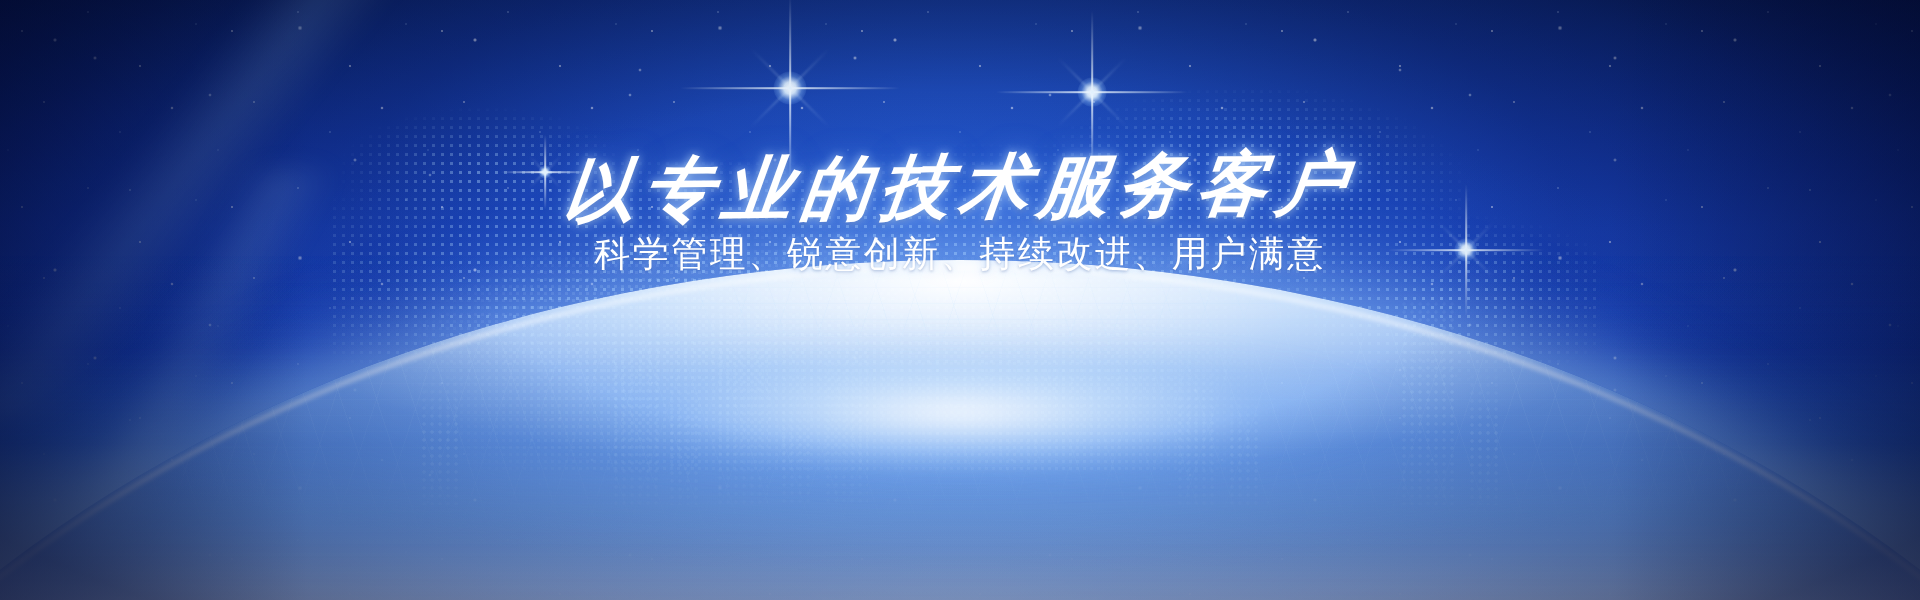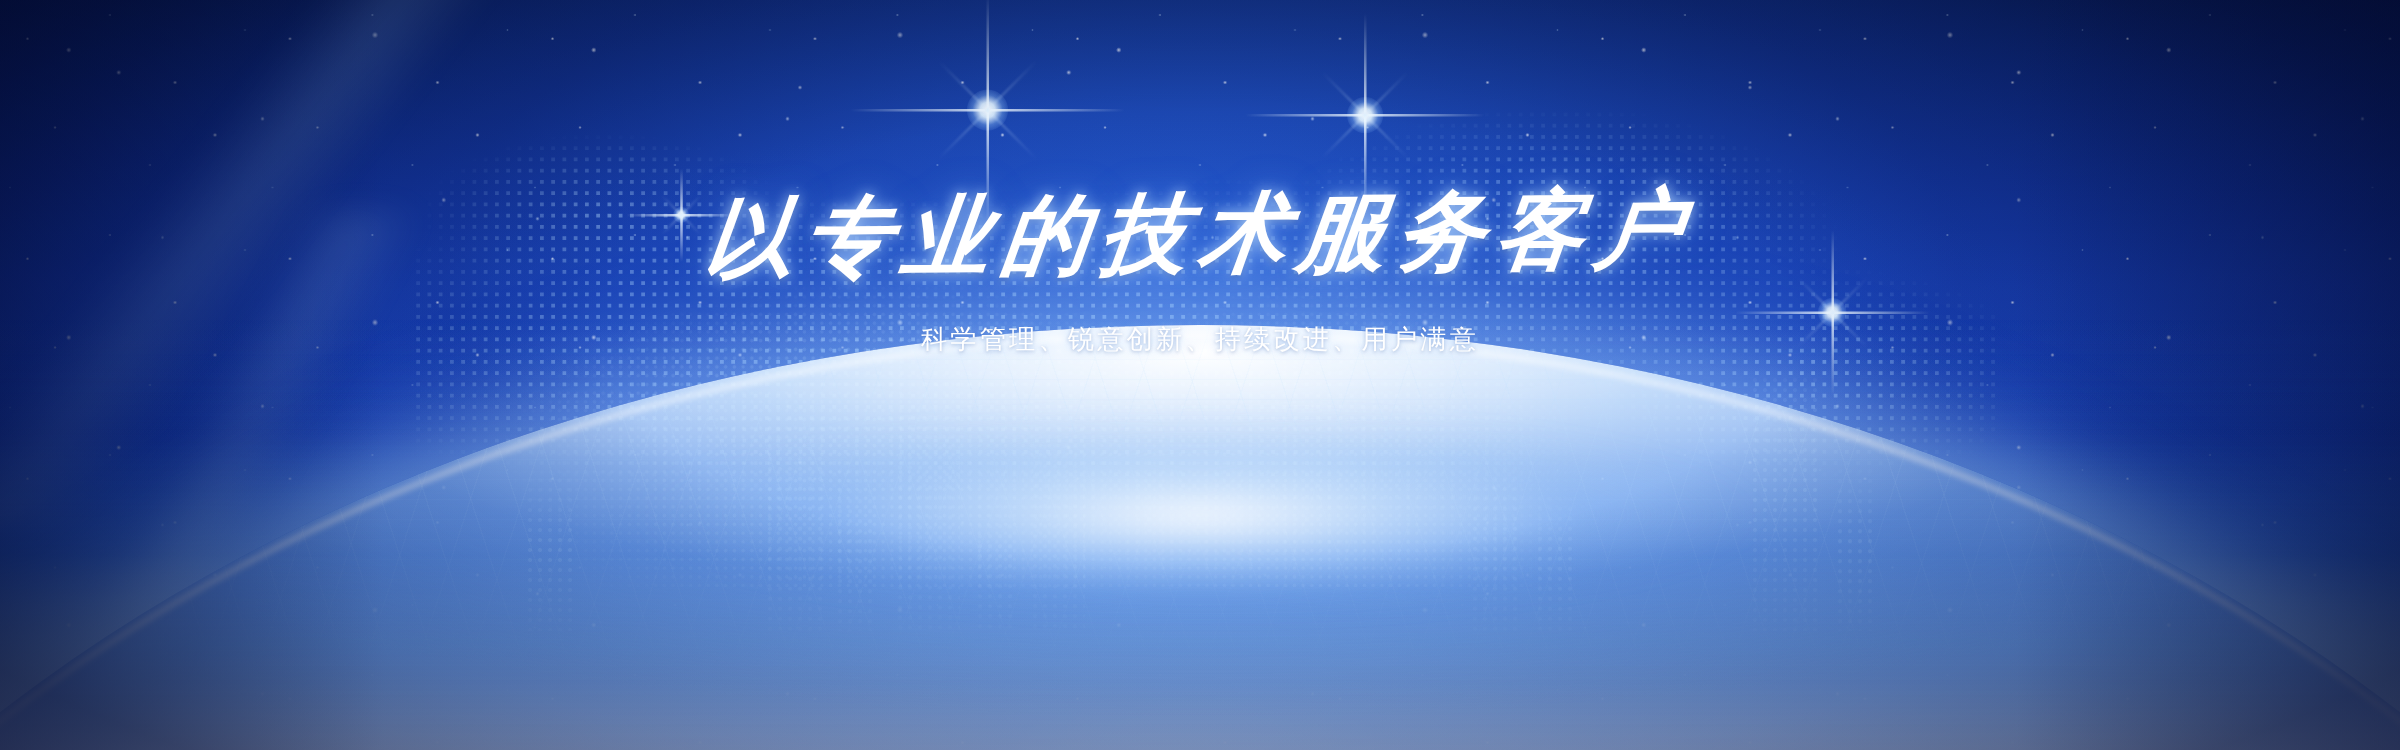--- a/index.html
+++ b/index.html
@@ -256,23 +256,23 @@
     letter-spacing:9px;
     color:#ffffff;
     text-shadow:
       0 0 10px rgba(180,215,255,0.85),
       0 0 26px rgba(120,175,255,0.55),
       0 2px 4px rgba(10,35,110,0.35);
     transform:skewX(-7deg) rotate(-0.6deg);
     white-space:nowrap;
   }
   .subtitle{
-    margin-top:35px;
+    margin-top:8px;
     font-family:"Liberation Sans","DejaVu Sans",sans-serif;
-    font-size:21px;
+    font-size:36px;
     letter-spacing:2.5px;
     color:#ffffff;
     text-shadow:0 0 8px rgba(150,195,255,0.7), 0 1px 3px rgba(10,35,110,0.3);
     white-space:nowrap;
   }
 </style>
 </head>
 <body>
 
 <div class="banner">

